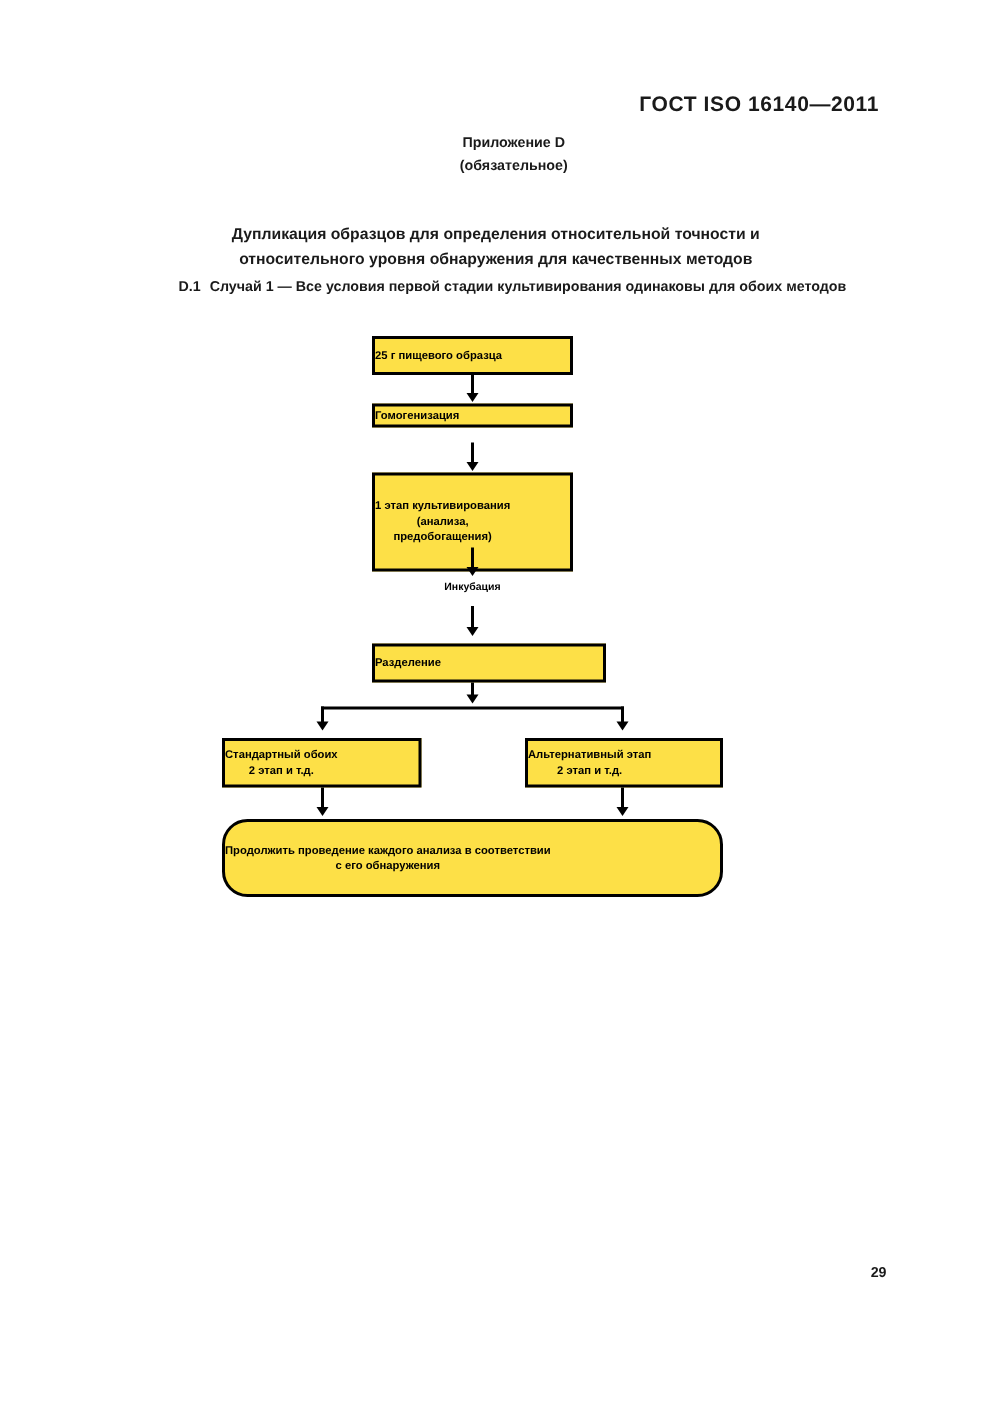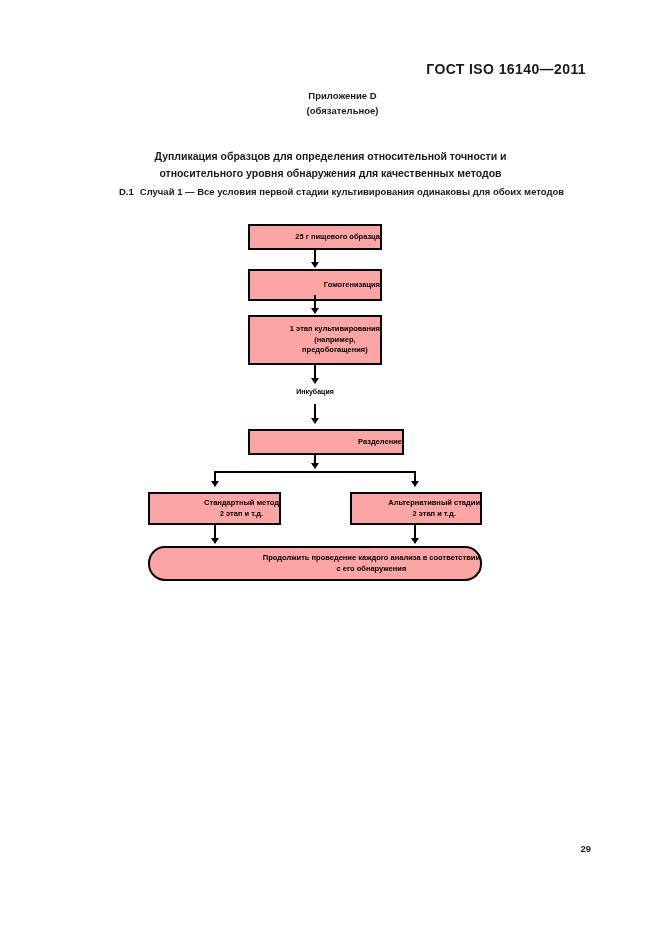--- a/index.html
+++ b/index.html
@@ -73,40 +73,40 @@
     top: 0;
     left: 0;
     width: 661px;
     height: 936px;
     pointer-events: none;
   }
 
   .node {
     position: absolute;
     border: 2px solid #000000;
-    background: #fca5a5;
+    background: #fde047;
     box-sizing: border-box;
     display: flex;
     align-items: center;
-    justify-content: flex-end;
+    justify-content: flex-start;
     text-align: center;
     font-size: 7.5px;
     font-weight: bold;
     line-height: 10.5px;
     color: #000000;
     pointer-events: auto;
   }
 
   .node-sample     { left: 248px; top: 224px; width: 134px; height: 26px; }
-  .node-homog      { left: 248px; top: 269px; width: 134px; height: 32px; }
-  .node-stage1     { left: 248px; top: 315px; width: 134px; height: 50px; }
+  .node-homog      { left: 248px; top: 269px; width: 134px; height: 16px; }
+  .node-stage1     { left: 248px; top: 315px; width: 134px; height: 66px; }
   .node-separation { left: 248px; top: 429px; width: 156px; height: 26px; }
   .node-standard   { left: 148px; top: 492px; width: 133px; height: 33px; }
   .node-alternative{ left: 350px; top: 492px; width: 132px; height: 33px; }
-  .node-continue   { left: 148px; top: 546px; width: 334px; height: 35px; border-radius: 17px; }
+  .node-continue   { left: 148px; top: 546px; width: 334px; height: 52px; border-radius: 17px; }
 
   .incubation-label {
     position: absolute;
     left: 248px;
     top: 388px;
     width: 134px;
     text-align: center;
     font-size: 7px;
     font-weight: bold;
     color: #000000;
@@ -171,21 +171,21 @@
   <div class="node node-homog">
     <span>Гомогенизация</span>
   </div>
 
   <div class="conn vline" style="left:314px; top:295px; height:14px;"></div>
   <div class="arrowhead" style="left:311px; top:308px;"></div>
 
   <div class="node node-stage1">
     <div>
       <div>1 этап культивирования</div>
-      <div>(например,</div>
+      <div>(анализа,</div>
       <div>предобогащения)</div>
     </div>
   </div>
 
   <div class="conn vline" style="left:314px; top:365px; height:14px;"></div>
   <div class="arrowhead" style="left:311px; top:378px;"></div>
 
   <div class="incubation-label">Инкубация</div>
 
   <div class="conn vline" style="left:314px; top:404px; height:15px;"></div>
@@ -198,28 +198,28 @@
   <div class="conn vline" style="left:314px; top:455px; height:10px;"></div>
   <div class="arrowhead" style="left:311px; top:463px;"></div>
   <div class="conn hline" style="left:214px; top:471px; width:202px;"></div>
   <div class="conn vline" style="left:214px; top:471px; height:12px;"></div>
   <div class="arrowhead" style="left:211px; top:481px;"></div>
   <div class="conn vline" style="left:414px; top:471px; height:12px;"></div>
   <div class="arrowhead" style="left:411px; top:481px;"></div>
 
   <div class="node node-standard">
     <div>
-      <div>Стандартный метод</div>
+      <div>Стандартный обоих</div>
       <div>2 этап и т.д.</div>
     </div>
   </div>
 
   <div class="node node-alternative">
     <div>
-      <div>Альтернативный стадии</div>
+      <div>Альтернативный этап</div>
       <div>2 этап и т.д.</div>
     </div>
   </div>
 
   <div class="conn vline" style="left:214px; top:525px; height:14px;"></div>
   <div class="arrowhead" style="left:211px; top:538px;"></div>
   <div class="conn vline" style="left:414px; top:525px; height:14px;"></div>
   <div class="arrowhead" style="left:411px; top:538px;"></div>
 
   <div class="node node-continue">

